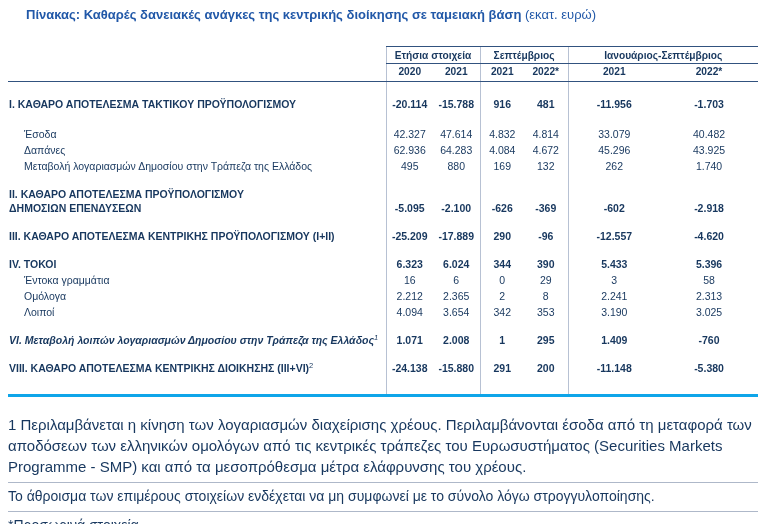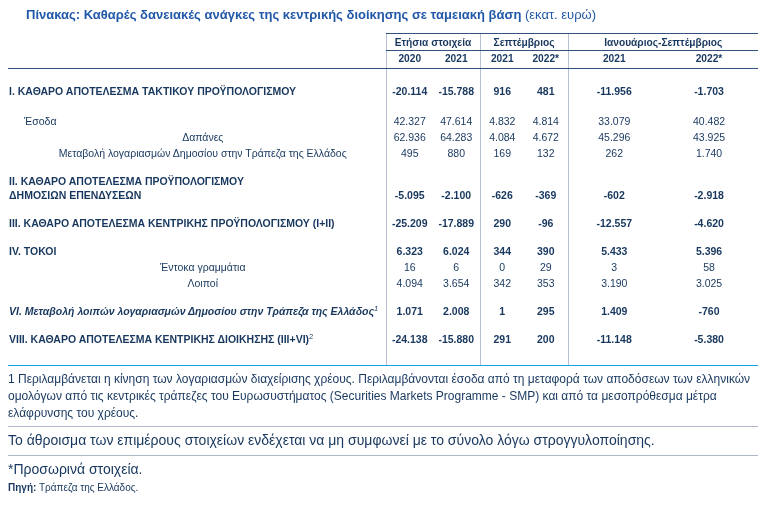--- a/index.html
+++ b/index.html
@@ -3,21 +3,21 @@
 <meta charset="utf-8">
 <style>
   html,body{margin:0;padding:0;background:#ffffff;}
   body{
     width:768px;height:524px;overflow:hidden;
     font-family:"Liberation Sans", sans-serif;
     color:#17375e;
   }
   .page{padding:5px 10px 0 8px;}
 
-  .title{font-size:13px;font-weight:bold;color:#2158a8;margin:2px 0 11px 0;padding-left:18px;}
+  .title{font-size:13px;font-weight:bold;color:#2158a8;margin:2px 0 24px 0;padding-left:18px;}
   .title .suffix{font-weight:normal;}
 
   table{width:750px;border-collapse:collapse;table-layout:fixed;font-size:10.5px;color:#17375e;margin-top:8px;}
   col.c-label{width:378px;}
   col.c-a1{width:47px;} col.c-a2{width:47px;}
   col.c-s1{width:44px;} col.c-s2{width:44px;}
   col.c-j1{width:92px;} col.c-j2{width:98px;}
 
   th{font-weight:bold;font-size:10.2px;}
   th.grp{border-top:1px solid #31527f;border-bottom:1px solid #31527f;padding:3px 1px 2px;text-align:center;}
@@ -28,29 +28,29 @@
   td{vertical-align:bottom;padding:1px 1px;line-height:14px;}
   td.label{text-align:left;padding-right:4px;overflow:hidden;white-space:nowrap;}
   td.num{text-align:center;}
   .vl{border-left:1px solid #b7c1d3;}
 
   tr.section td{font-weight:bold;}
   tr.sub td.label{padding-left:16px;font-weight:normal;}
   tr.sub td{font-weight:normal;}
   tr.italic td.label{font-style:italic;}
 
-  tr.gap-none td{padding-top:1px;text-align:center;}
+  tr.gap-none td{padding-top:1px;}
   tr.gap-sm td{padding-top:15px;}
   tr.gap-md td{padding-top:13px;}
 
-  tbody tr:last-child td{border-bottom:1px solid #0ea5e9;padding-bottom:19px;}
+  tbody tr:last-child td{border-bottom:3px solid #0ea5e9;padding-bottom:19px;}
 
   sup{font-size:7.5px;font-weight:normal;vertical-align:super;line-height:0;}
 
-  .footnotes{margin-top:5px;font-size:12px;line-height:1.4;width:750px;}
+  .footnotes{margin-top:17px;font-size:15px;line-height:1.4;width:750px;}
   .footnotes div{margin-bottom:1px;}
   .divider{border-top:1px solid #aeb8c9;margin:5px 0 4px;width:750px;}
   .note{font-size:14px;line-height:1.35;width:750px;}
   .source{font-size:10px;margin-top:3px;}
   .source .b{font-weight:bold;}
 </style>
 </head>
 <body>
 
 <div class="page">
@@ -172,20 +172,31 @@
           </td>
           <td class="num vl">16</td>
           <td class="num">6</td>
           <td class="num vl">0</td>
           <td class="num">29</td>
           <td class="num vl">3</td>
           <td class="num">58</td>
         </tr>
         <tr class="sub gap-none">
           <td class="label">
+            <div>Ομόλογα</div>
+          </td>
+          <td class="num vl">2.212</td>
+          <td class="num">2.365</td>
+          <td class="num vl">2</td>
+          <td class="num">8</td>
+          <td class="num vl">2.241</td>
+          <td class="num">2.313</td>
+        </tr>
+        <tr class="sub gap-none">
+          <td class="label">
             <div>Λοιποί</div>
           </td>
           <td class="num vl">4.094</td>
           <td class="num">3.654</td>
           <td class="num vl">342</td>
           <td class="num">353</td>
           <td class="num vl">3.190</td>
           <td class="num">3.025</td>
         </tr>
         <tr class="section italic gap-md">

